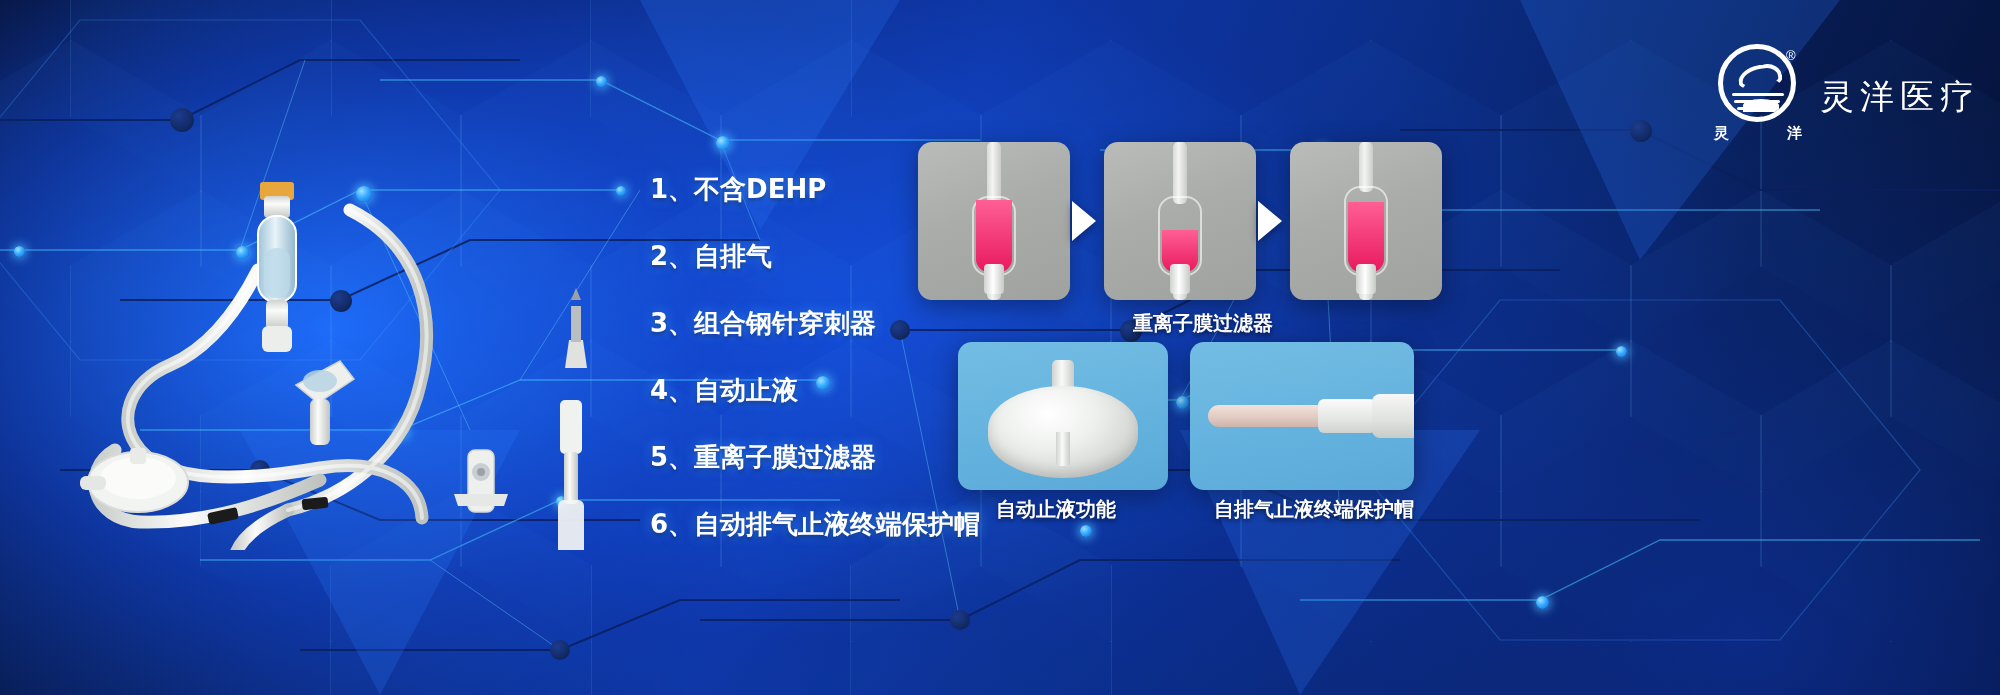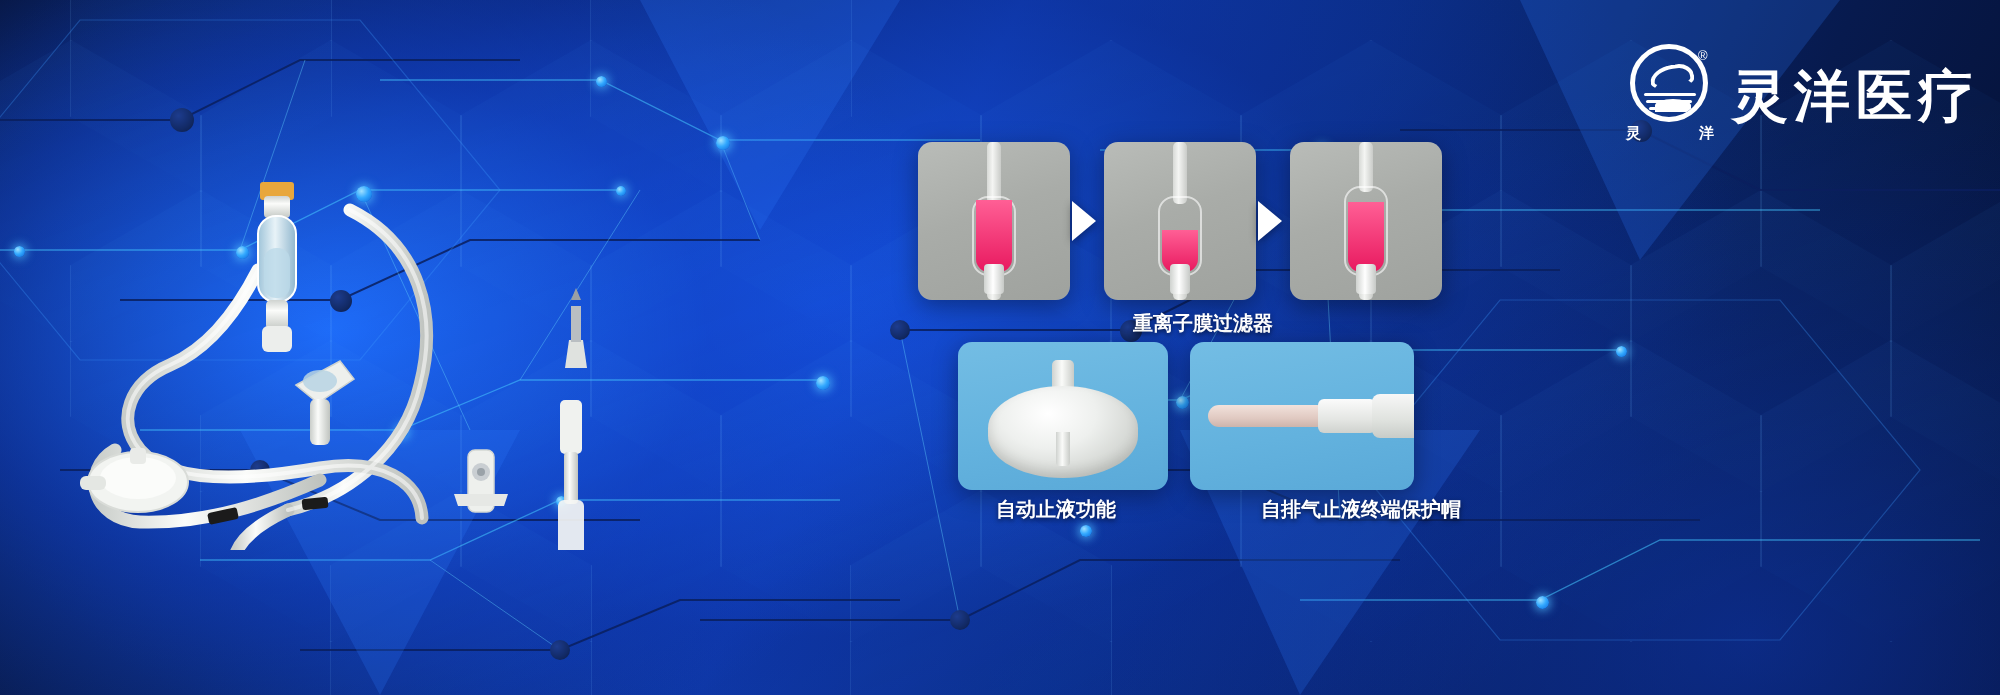--- a/index.html
+++ b/index.html
@@ -58,21 +58,21 @@
   .seal-wave.w3{top:58px;left:14px;width:38px;}
   .seal-bird{
     position:absolute;left:15px;top:16px;width:44px;height:24px;
     border:4px solid #fff;border-radius:60% 40% 50% 50%/70% 60% 40% 40%;
     border-bottom-color:transparent;transform:rotate(-8deg);box-sizing:border-box;
   }
   .seal-hill{position:absolute;left:20px;bottom:5px;width:36px;height:13px;background:#fff;border-radius:50% 50% 0 0;}
   .seal-reg{position:absolute;left:72px;top:4px;font-size:13px;color:#fff;}
   .seal-sub{position:absolute;left:0;top:80px;width:88px;display:flex;justify-content:space-between;
     font-size:15px;color:#fff;font-weight:bold;font-family:"DejaVu Sans",sans-serif;}
-  .brand-cn{font-size:56px;font-weight:bold;color:#fff;letter-spacing:6px;line-height:1;
+  .brand-cn{font-size:34px;font-weight:normal;color:#fff;letter-spacing:6px;line-height:1;
     font-family:"DejaVu Sans","Liberation Sans",sans-serif;}
   .brand-en{font-size:20px;color:#fff;letter-spacing:2.0px;margin-top:8px;white-space:nowrap;}
 
   
   .features{position:absolute;left:650px;top:172px;}
   .feature{
     color:#fff;font-size:26px;font-weight:bold;margin-bottom:32px;white-space:nowrap;
     text-shadow:0 0 12px rgba(60,150,255,.8),0 2px 4px rgba(0,0,0,.5);
     font-family:"DejaVu Sans","Liberation Sans",sans-serif;
   }
@@ -330,20 +330,28 @@
         <ellipse cx="48" cy="28" rx="38" ry="21" fill="#fbfcfa"></ellipse>
         <rect x="40" y="-2" width="16" height="16" rx="4" fill="#e9ebe8"></rect>
         <rect x="-10" y="26" width="26" height="14" rx="6" fill="#e4e7e3"></rect>
       </g>
 
       <rect x="188" y="360" width="30" height="12" rx="3" fill="#1b1b1b" transform="rotate(-12 203 366)"></rect>
       <rect x="282" y="348" width="26" height="11" rx="3" fill="#1b1b1b" transform="rotate(-6 295 353)"></rect>
     </svg>
   </div>
 
+  <div class="features">
+    <div class="feature">1、不含DEHP</div>
+    <div class="feature">2、自排气</div>
+    <div class="feature">3、组合钢针穿刺器</div>
+    <div class="feature">4、自动止液</div>
+    <div class="feature">5、重离子膜过滤器</div>
+    <div class="feature">6、自动排气止液终端保护帽</div>
+  </div>
 
   <div class="shot gray-shot" style="left:918px;top:142px;width:152px;height:158px;">
     <div class="tube" style="top:0;height:62px;"></div>
     <div class="chamber" style="top:54px;height:76px;">
       <div class="fluid" style="top:2px;"></div>
     </div>
     <div class="tube" style="top:126px;height:32px;"></div>
     <div class="cap" style="top:122px;"></div>
   </div>
 
@@ -378,15 +386,15 @@
 
   <div class="shot blue-shot" style="left:1190px;top:342px;width:224px;height:148px;">
     <div class="conn conn-a"></div>
     <div class="conn conn-b"></div>
     <div class="conn conn-c"></div>
 
   </div>
 
   <div class="caption" style="left:996px;top:496px;">自动止液功能</div>
 
-  <div class="caption" style="left:1261px;top:496px;">自排气止液终端保护帽</div>
+  <div class="caption" style="left:1214px;top:496px;">自排气止液终端保护帽</div>
 
 </div>
 
 </body></html>

